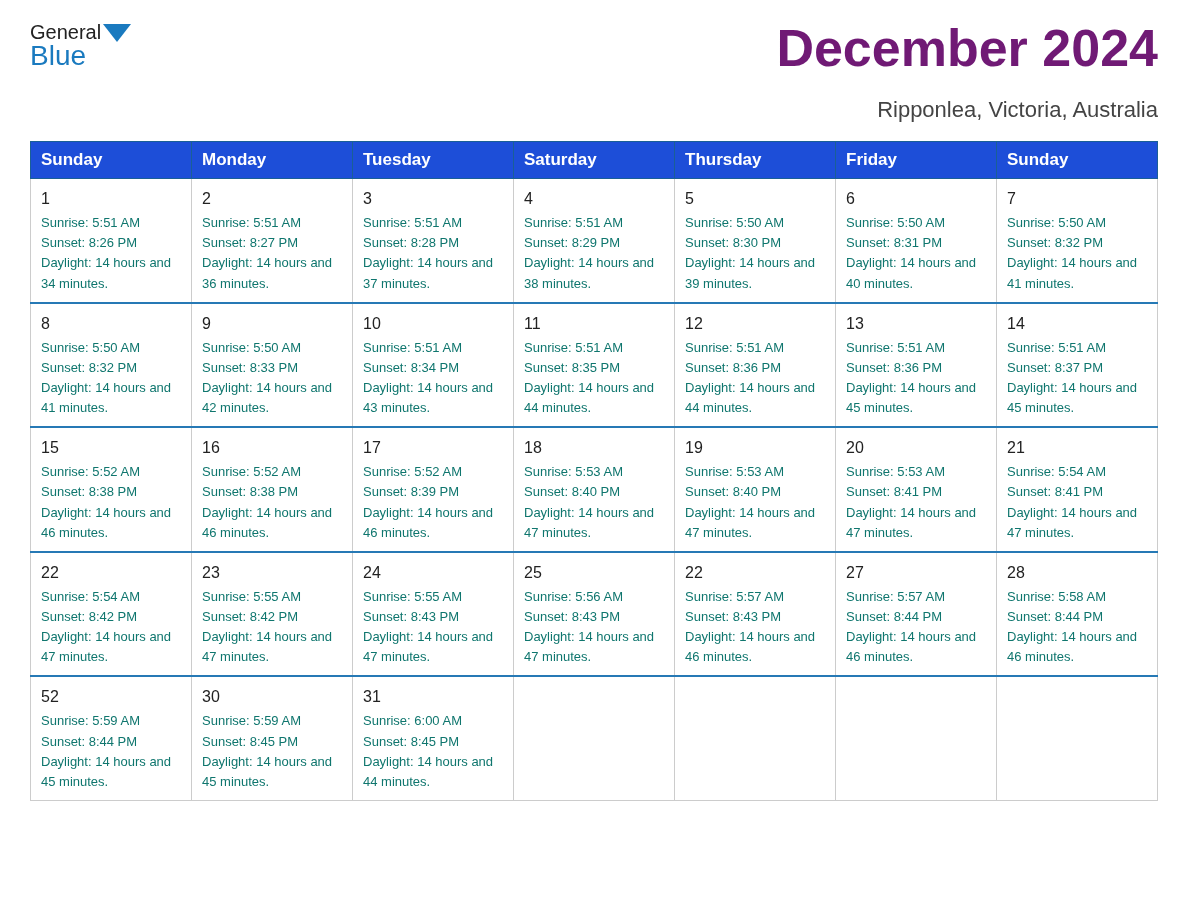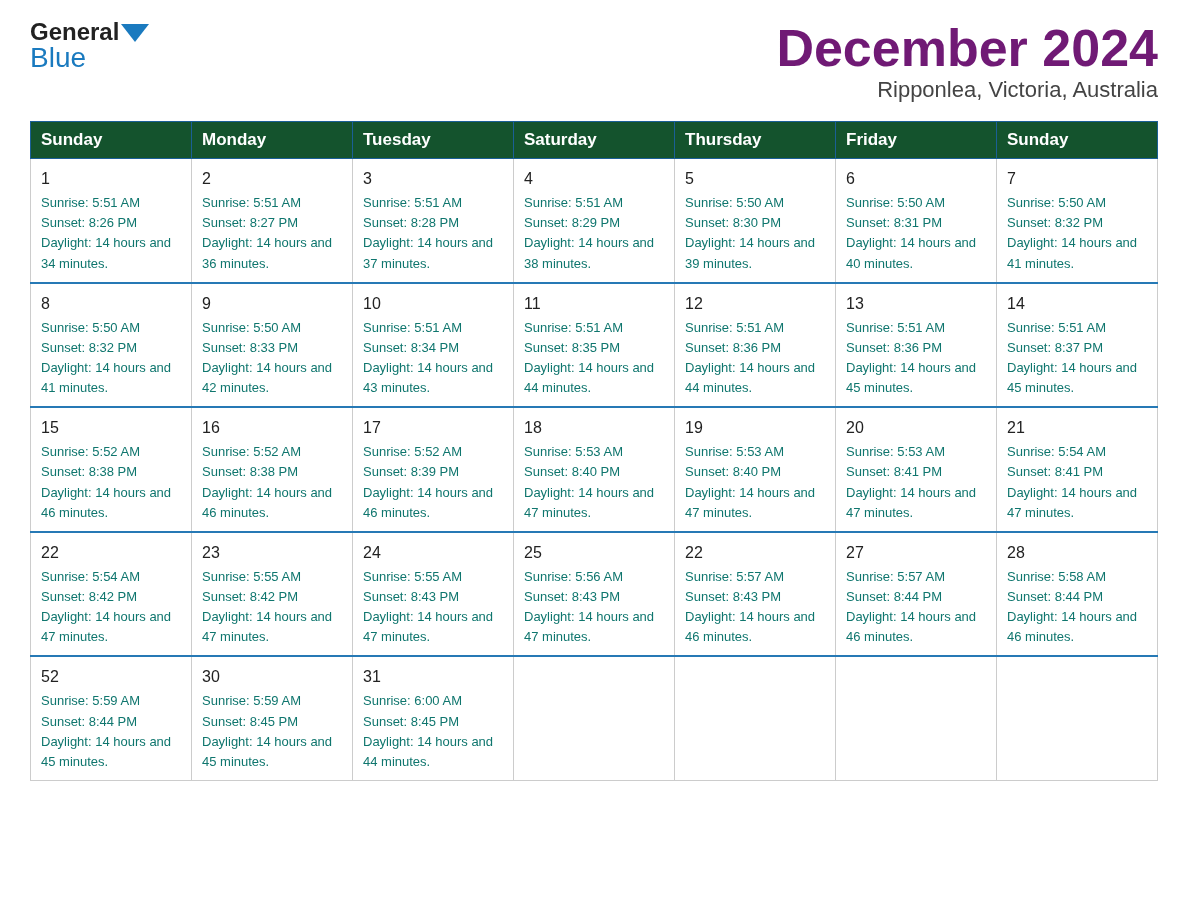--- a/index.html
+++ b/index.html
@@ -17,23 +17,23 @@
       align-items: flex-start;
       margin-bottom: 18px;
     }
     .logo {
       display: flex;
       flex-direction: column;
       align-items: flex-start;
     }
     .logo-text {
       display: flex;
-      align-items: flex-start;
-      font-size: 24px;
-      font-weight: bold;
+      align-items: flex-end;
+      font-size: 20px;
+      font-weight: normal;
       color: #222;
       line-height: 1;
     }
     .logo-general { color: #222; }
     .logo-arrow {
       display: inline-block;
       width: 0;
       height: 0;
       border-left: 14px solid transparent;
       border-right: 14px solid transparent;
@@ -52,29 +52,29 @@
     }
     .month-title {
       font-size: 52px;
       font-weight: bold;
       color: #701a75;
       line-height: 1.1;
     }
     .location-title {
       font-size: 22px;
       color: #444;
-      margin-top: 0;
+      margin-top: 20px;
     }
     .calendar {
       width: 100%;
       border-collapse: collapse;
       border: 1px solid #aaa;
     }
     .calendar th {
-      background-color: #14532d;
+      background-color: #1d4ed8;
       color: #fff;
       font-size: 17px;
       font-weight: bold;
       padding: 8px 10px;
       text-align: left;
       border: 1px solid #1a5f96;
     }
     .calendar td {
       vertical-align: top;
       padding: 8px 10px;

